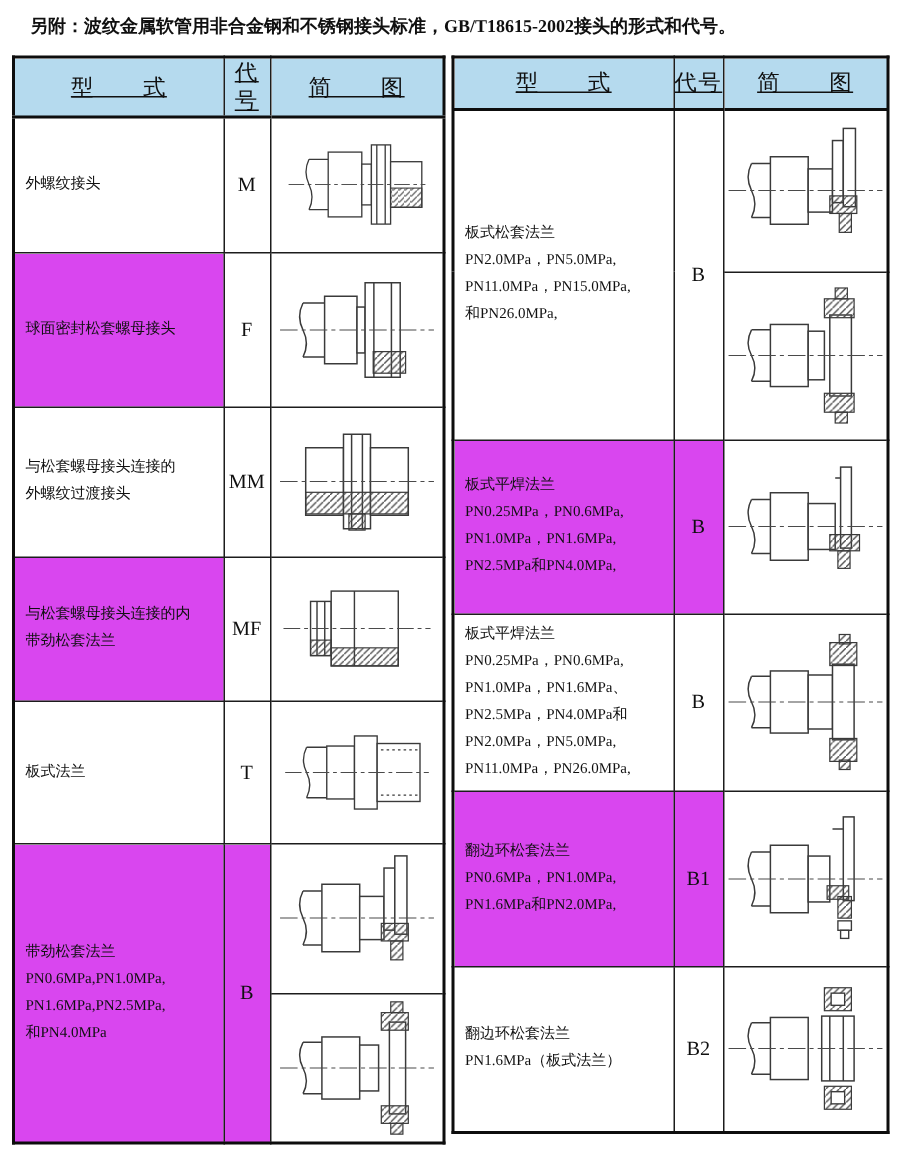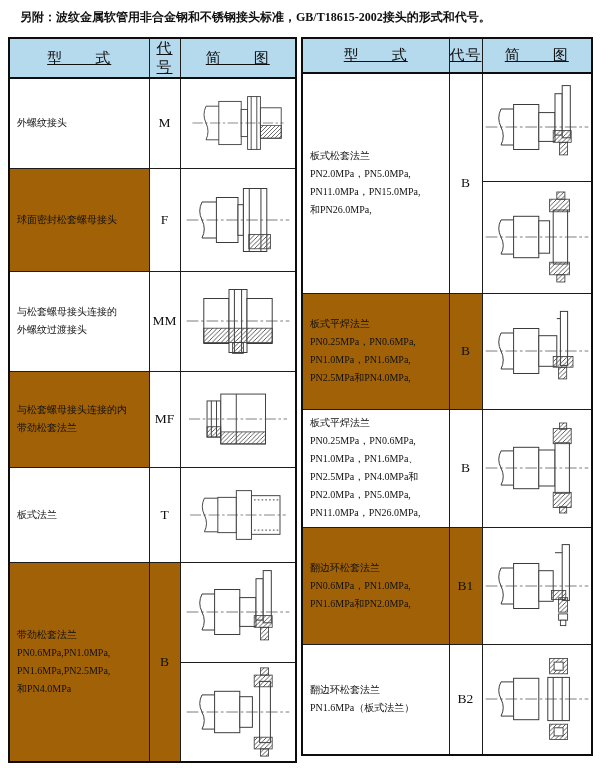--- a/index.html
+++ b/index.html
@@ -7,21 +7,21 @@
   .title{font-family:Liberation Serif, serif;font-weight:600;font-size:12px;padding:9px 4px 0 20px;white-space:nowrap;}
   .tables{display:flex;gap:4px;margin:11px 0 0 8px;align-items:flex-start;}
   table{border-collapse:collapse;table-layout:fixed;border:2px solid #0d0d0d;}
   table.lt{width:289px;}
   table.rt{width:292px;}
   th,td{border:1px solid #1c1c1c;padding:0;vertical-align:middle;overflow:hidden;}
   tr.hdr th{background:#b5daee;font-weight:normal;font-size:15px;height:33px;border-bottom:2px solid #0d0d0d;letter-spacing:1px;text-decoration:underline;}
   td.type{font-size:10px;padding:4px 2px 4px 7px;white-space:pre-line;line-height:1.8;text-align:left;}
   td.code{text-align:center;font-size:13.5px;}
   td.diag{text-align:center;background:#ffffff;}
-  td.hl{background:#a16207;}
+  td.hl{background:#d946ef;}
   .dwg{display:inline-block;vertical-align:middle;}
   .dwg .ln{stroke:#3a3a3a;stroke-width:1.1;fill:none;}
   .dwg .sh{stroke:#3a3a3a;stroke-width:1.1;fill:#ffffff;}
   .dwg .ht{stroke:#3a3a3a;stroke-width:0.9;fill:url(#hx);}
   .dwg .wt{stroke:#3a3a3a;stroke-width:1;fill:#ffffff;}
   .dwg .cl{stroke:#4a4a4a;stroke-width:0.8;stroke-dasharray:13 3 3 3;}
 </style>
 </head>
 <body>
 

